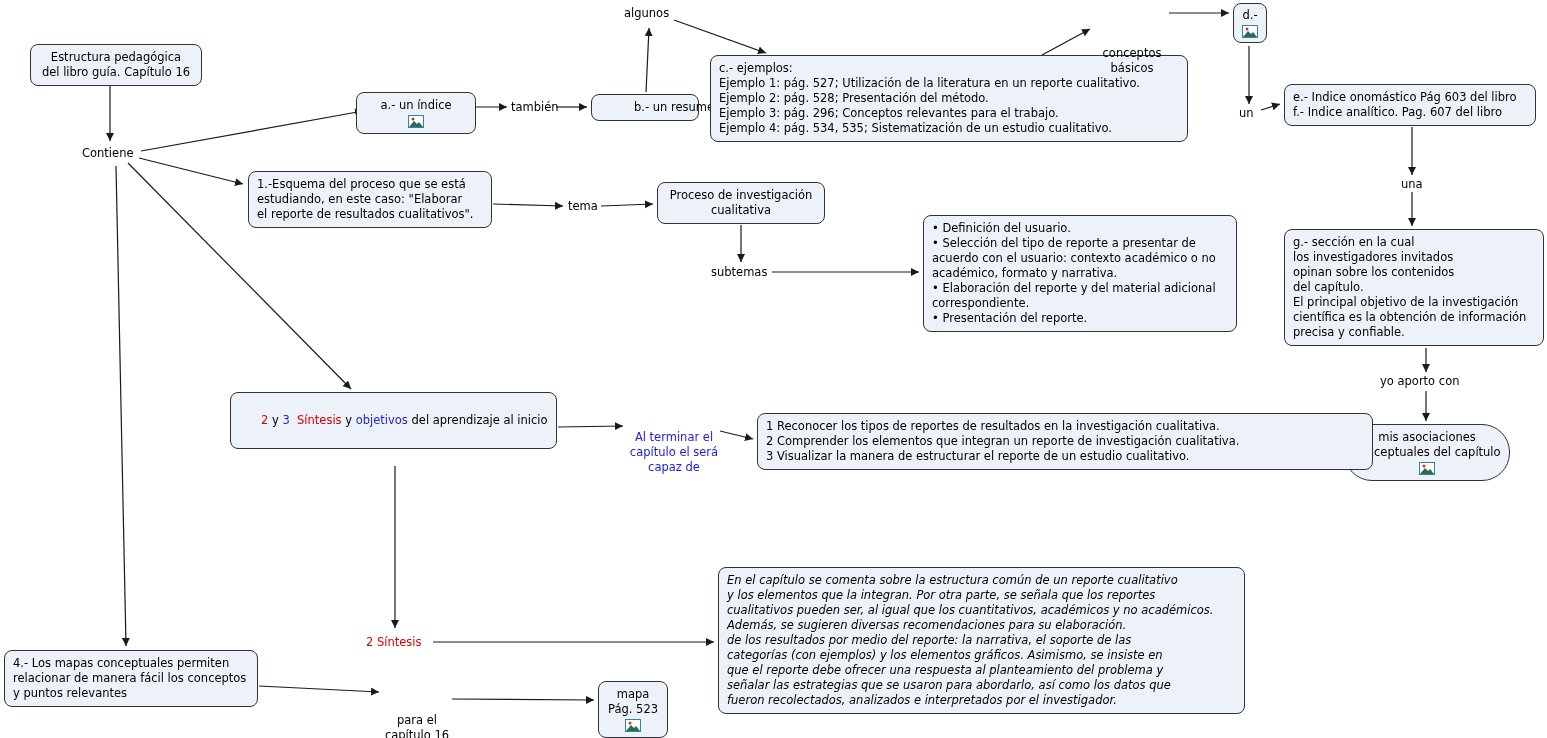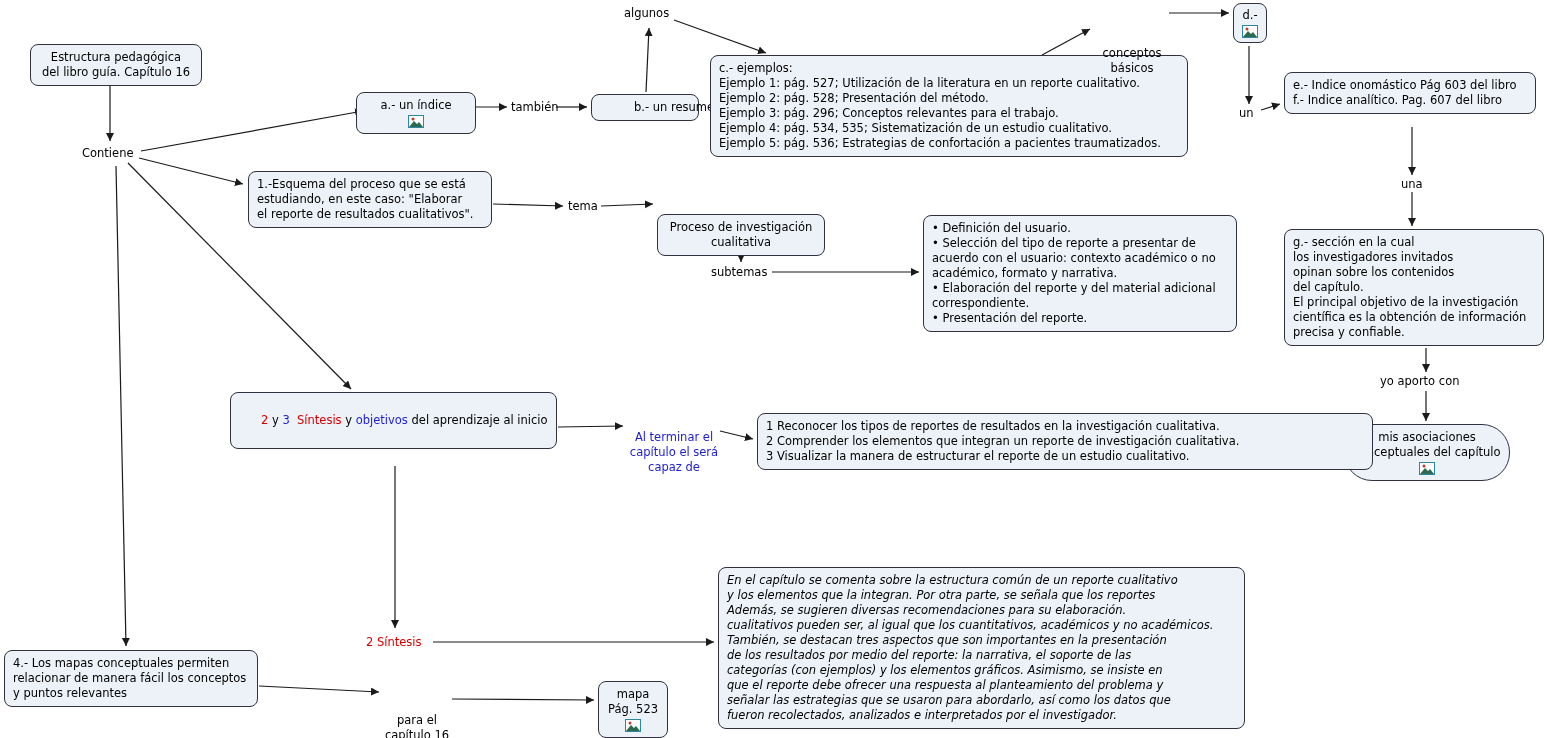--- a/index.html
+++ b/index.html
@@ -103,38 +103,37 @@
       </div>
   </div>
 
   <div class="node" style="left:710px;top:55px;width:478px;">
     <div class="lines">
         <div>c.- ejemplos:</div>
         <div>Ejemplo 1: pág. 527; Utilización de la literatura en un reporte cualitativo.</div>
         <div>Ejemplo 2: pág. 528; Presentación del método.</div>
         <div>Ejemplo 3: pág. 296; Conceptos relevantes para el trabajo.</div>
         <div>Ejemplo 4: pág. 534, 535; Sistematización de un estudio cualitativo.</div>
-        <div>Ejemplo 5: pág. 536; Estrategias de confortación a pacientes traumatizados.</div>
       </div>
   </div>
 
   <div class="node center" style="left:1233px;top:3px;width:34px;padding:4px 4px;">
     <div class="lines">
         <div>d.-</div>
       </div>
     <div class="icon-row">
       <span class="img-icon"><svg width="16" height="13" viewBox="0 0 16 13">
             <rect x="0.5" y="0.5" width="15" height="12" fill="#ffffff" stroke="#2e86a0"></rect>
             <circle cx="5" cy="4" r="1.5" fill="#c0392b"></circle>
             <polygon points="1,12 6,6 9,9 11,7 15,12" fill="#2d6a4f"></polygon>
           </svg></span>
     </div>
   </div>
 
-  <div class="node" style="left:1284px;top:72px;width:252px;">
+  <div class="node" style="left:1284px;top:84px;width:252px;">
     <div class="lines">
         <div>e.- Indice onomástico Pág 603 del libro</div>
         <div>f.- Indice analítico. Pag. 607 del libro</div>
       </div>
   </div>
 
   <div class="node" style="left:1284px;top:229px;width:260px;">
     <div class="lines">
         <div>g.- sección en la cual</div>
         <div>los investigadores invitados</div>
@@ -161,21 +160,21 @@
   </div>
 
   <div class="node" style="left:248px;top:171px;width:244px;">
     <div class="lines">
         <div>1.-Esquema del proceso que se está</div>
         <div>estudiando, en este caso: "Elaborar</div>
         <div>el reporte de resultados cualitativos".</div>
       </div>
   </div>
 
-  <div class="node center" style="left:657px;top:182px;width:168px;margin-top:32px;">
+  <div class="node center" style="left:657px;top:182px;width:168px;">
     <div class="lines">
         <div>Proceso de investigación</div>
         <div>cualitativa</div>
       </div>
   </div>
 
   <div class="node" style="left:923px;top:215px;width:314px;">
     <div class="lines">
         <div>• Definición del usuario.</div>
         <div>• Selección del tipo de reporte a presentar de</div>
@@ -198,23 +197,22 @@
         <div>1 Reconocer los tipos de reportes de resultados en la investigación cualitativa.</div>
         <div>2 Comprender los elementos que integran un reporte de investigación cualitativa.</div>
         <div>3 Visualizar la manera de estructurar el reporte de un estudio cualitativo.</div>
       </div>
   </div>
 
   <div class="node" style="left:718px;top:567px;width:527px;font-style:italic;">
     <div class="lines">
         <div>En el capítulo se comenta sobre la estructura común de un reporte cualitativo</div>
         <div>y los elementos que la integran. Por otra parte, se señala que los reportes</div>
+        <div>cualitativos pueden ser, al igual que los cuantitativos, académicos y no académicos.</div>
         <div>Además, se sugieren diversas recomendaciones para su elaboración.</div>
-        <div>cualitativos pueden ser, al igual que los cuantitativos, académicos y no académicos.</div>
-        <div>También, se destacan tres aspectos que son importantes en la presentación</div>
         <div>de los resultados por medio del reporte: la narrativa, el soporte de las</div>
         <div>categorías (con ejemplos) y los elementos gráficos. Asimismo, se insiste en</div>
         <div>que el reporte debe ofrecer una respuesta al planteamiento del problema y</div>
         <div>señalar las estrategias que se usaron para abordarlo, así como los datos que</div>
         <div>fueron recolectados, analizados e interpretados por el investigador.</div>
       </div>
   </div>
 
   <div class="node" style="left:4px;top:650px;width:254px;">
     <div class="lines">

